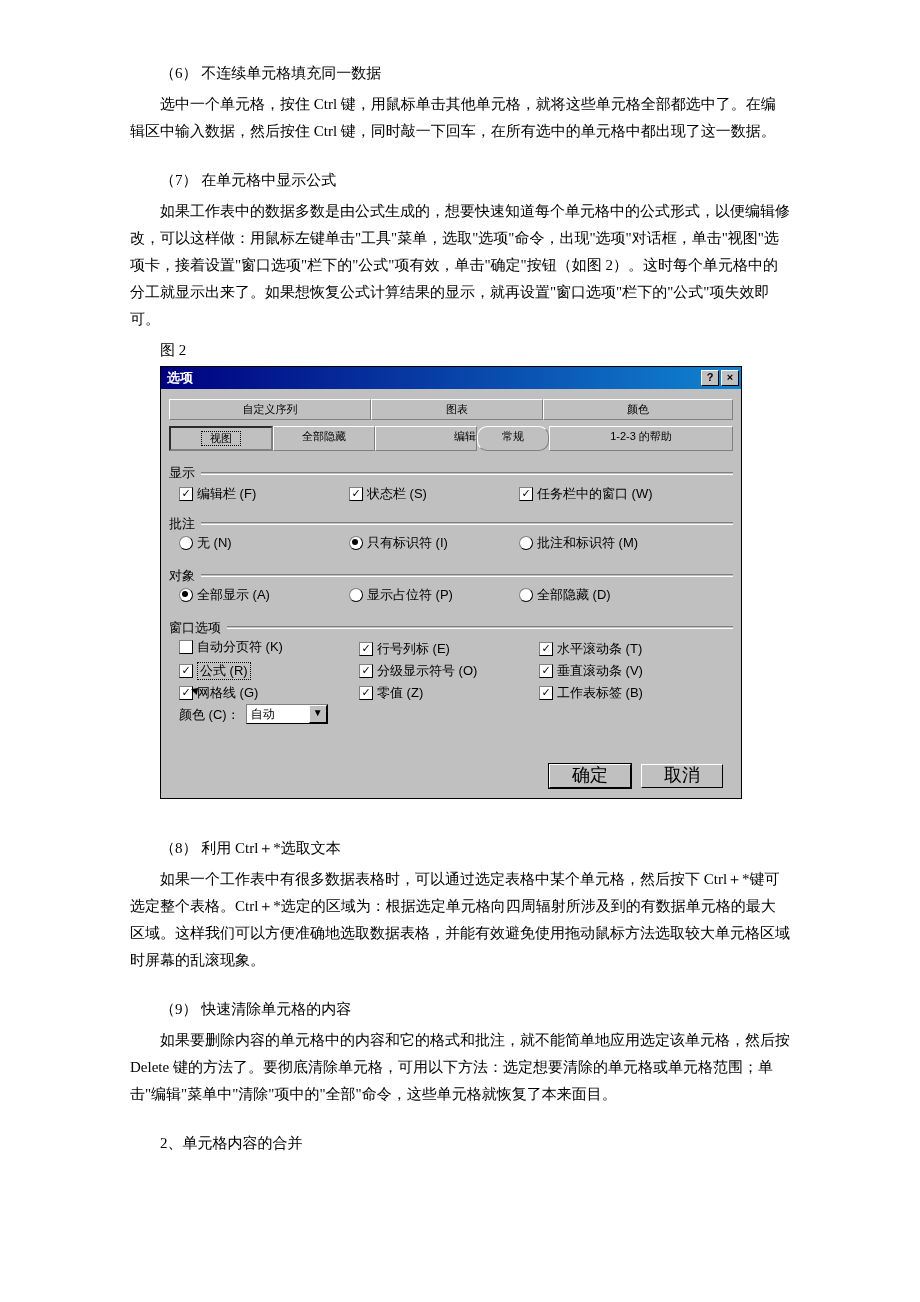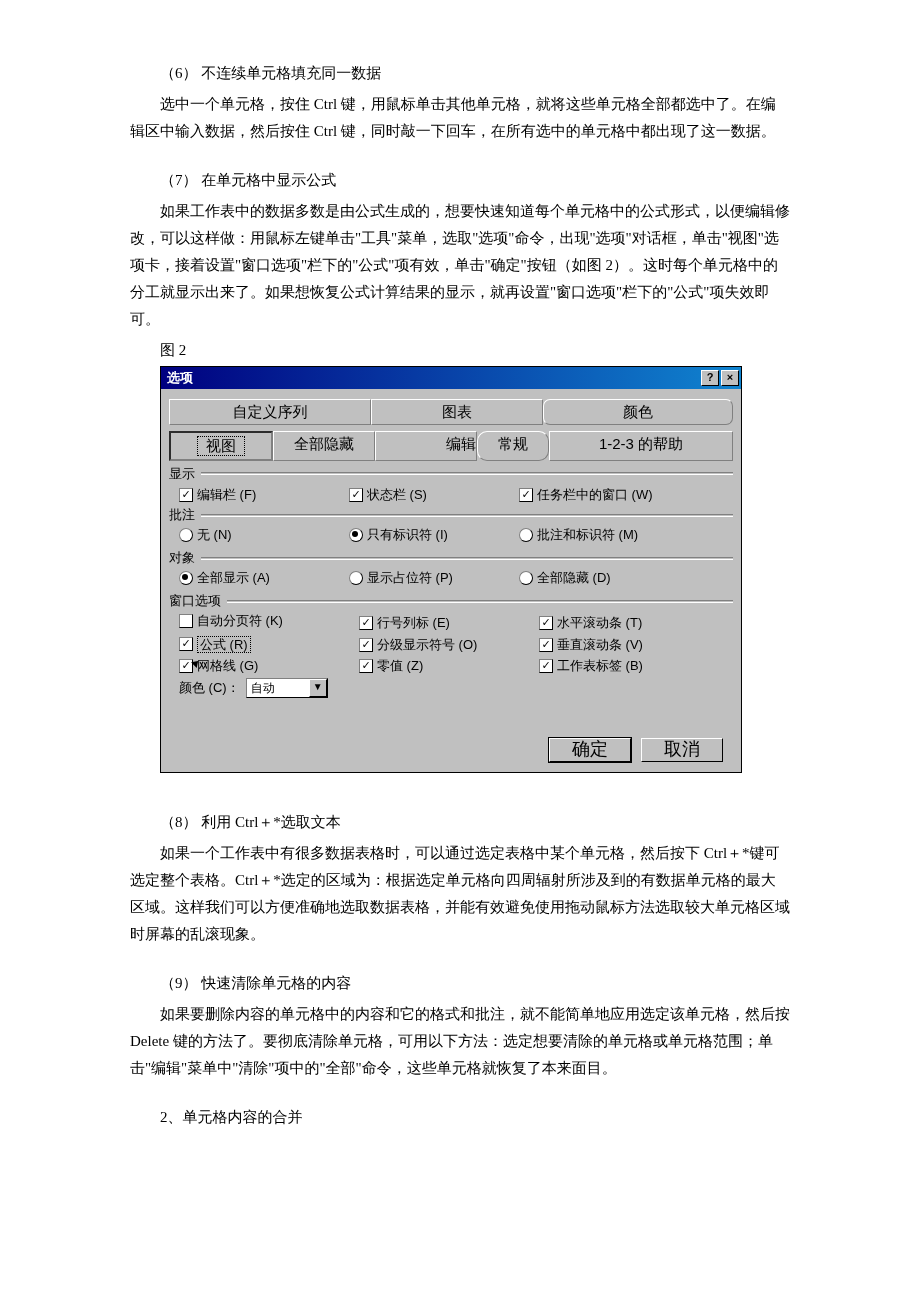--- a/index.html
+++ b/index.html
@@ -64,33 +64,33 @@
   .tabs-row {
     display: flex;
     margin-top: 6px;
   }
   .tab {
     border: 1px solid #808080;
     border-top-color:#fff; border-left-color:#fff;
     padding: 3px 0;
     text-align: center;
     background:#c0c0c0;
-    font-size:15px;
+    font-size:11px;
   }
   .tab-top1 { flex: 0 0 200px; }
   .tab-top2 { flex: 0 0 170px; }
-  .tab-top3 { flex: 1; border-radius: 7px; }
+  .tab-top3 { flex: 1; }
   .tab-b1 { flex: 0 0 100px; border:2px inset #808080; background:#c0c0c0;}
   .tab-b1 span { display:inline-block; border:1px dotted #000; padding:0 8px;}
   .tab-b2 { flex: 0 0 100px; }
   .tab-b3 { flex: 0 0 100px; text-align: right; }
   .tab-b4 { flex: 0 0 70px; border-radius: 10px; }
   .tab-b5 { flex: 1; }
   .section {
-    margin-top: 5px;
+    margin-top: 14px;
   }
   .section-label {
     display:flex; align-items:center; gap:6px;
     font-size:13px;
   }
   .section-label .line {
     flex:1; height:1px;
     border-top:1px solid #808080; border-bottom:1px solid #fff;
   }
   .row {

